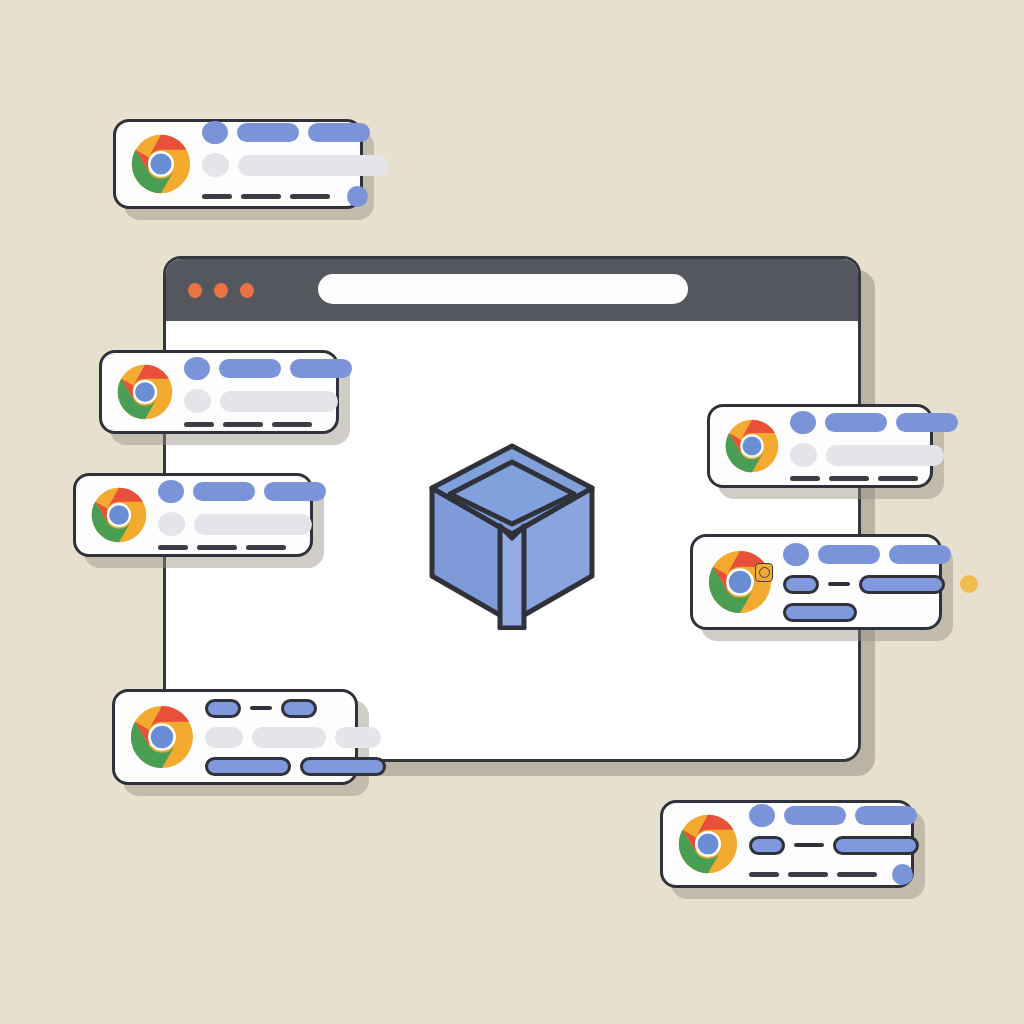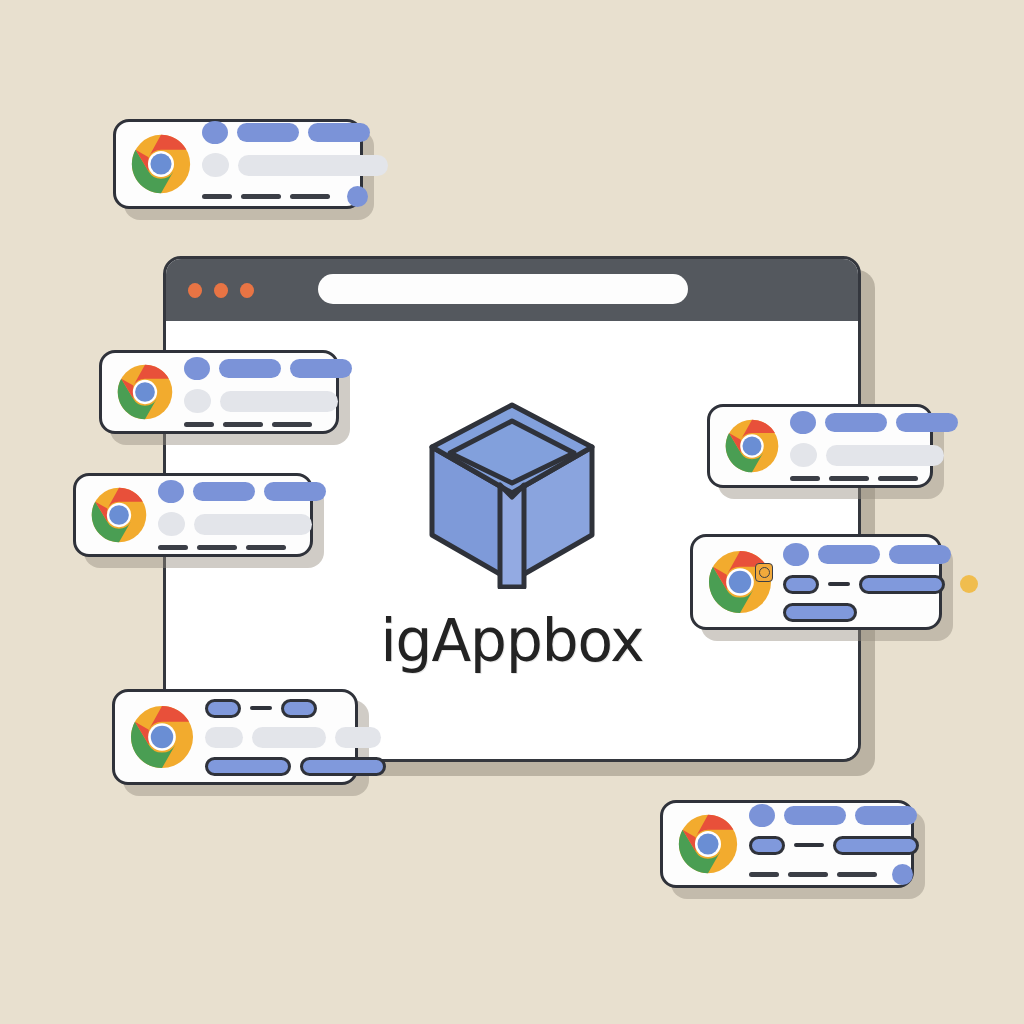--- a/index.html
+++ b/index.html
@@ -146,21 +146,20 @@
             <path d="M168 48 L88 94 L88 182 L168 136 Z" fill="#8aa4de"></path>
 
             <path d="M88 6 L168 48 L88 94 L8 48 Z" fill="#82a0dc"></path>
 
             <path d="M88 22 L150 54 L88 84 L26 54 Z" fill="none"></path>
 
             <path d="M76 86 L76 188 L100 188 L100 86 L88 98 Z" fill="#93aae2"></path>
           </g>
         </svg>
       </div>
-      <div class="app-title">igAppbox</div>
     </div>
   </div>
 
   <svg width="0" height="0" style="position:absolute">
     <symbol id="chrome-logo" viewBox="0 0 100 100">
       <circle cx="50" cy="50" r="47" fill="#f2ab2e"></circle>
       <path d="M50 3 A47 47 0 0 1 91 27 L50 27 A23 23 0 0 0 30 39 Z" fill="#e8503a"></path>
       <path d="M9 27 A47 47 0 0 0 50 97 L70 62 A23 23 0 0 1 30 62 Z" fill="#4a9e53"></path>
       <path d="M9 27 L30 62 L30 39 Z" fill="#e8503a"></path>
       <circle cx="50" cy="50" r="21" fill="#ffffff"></circle>

